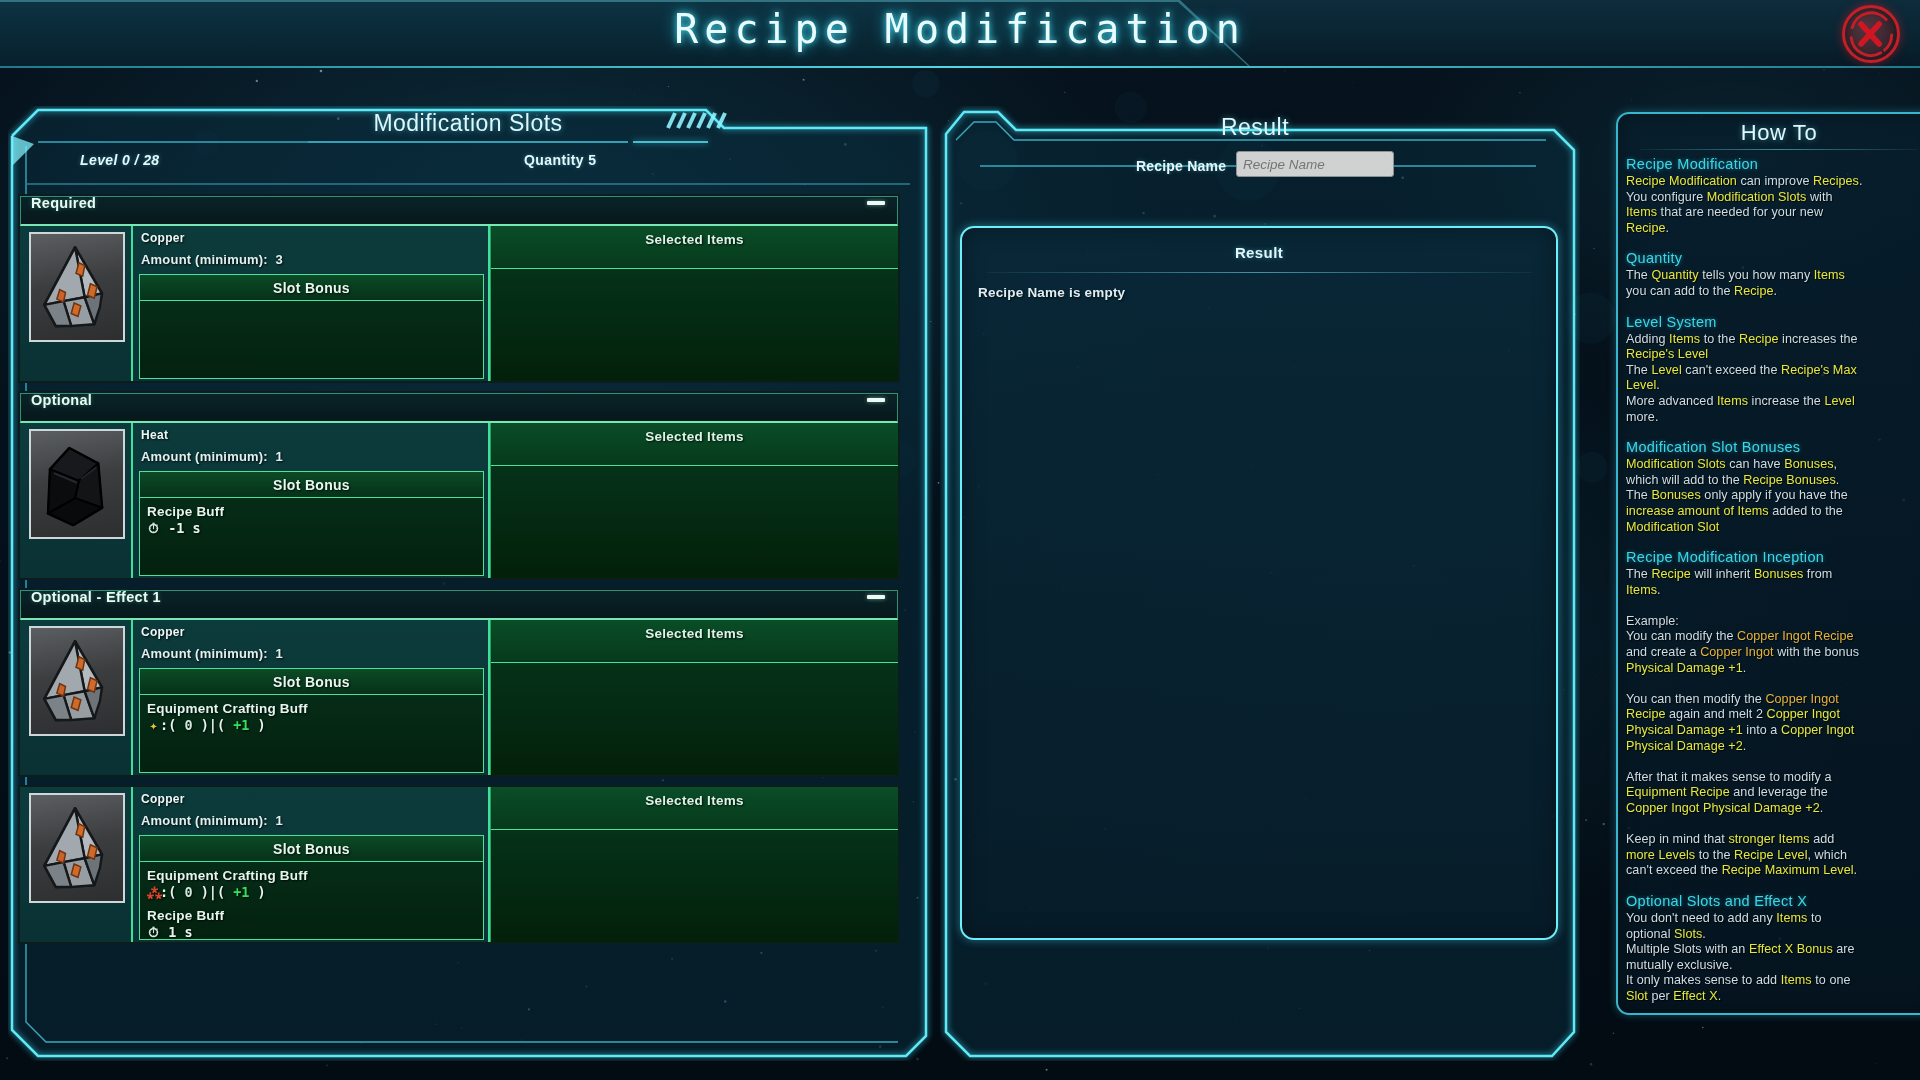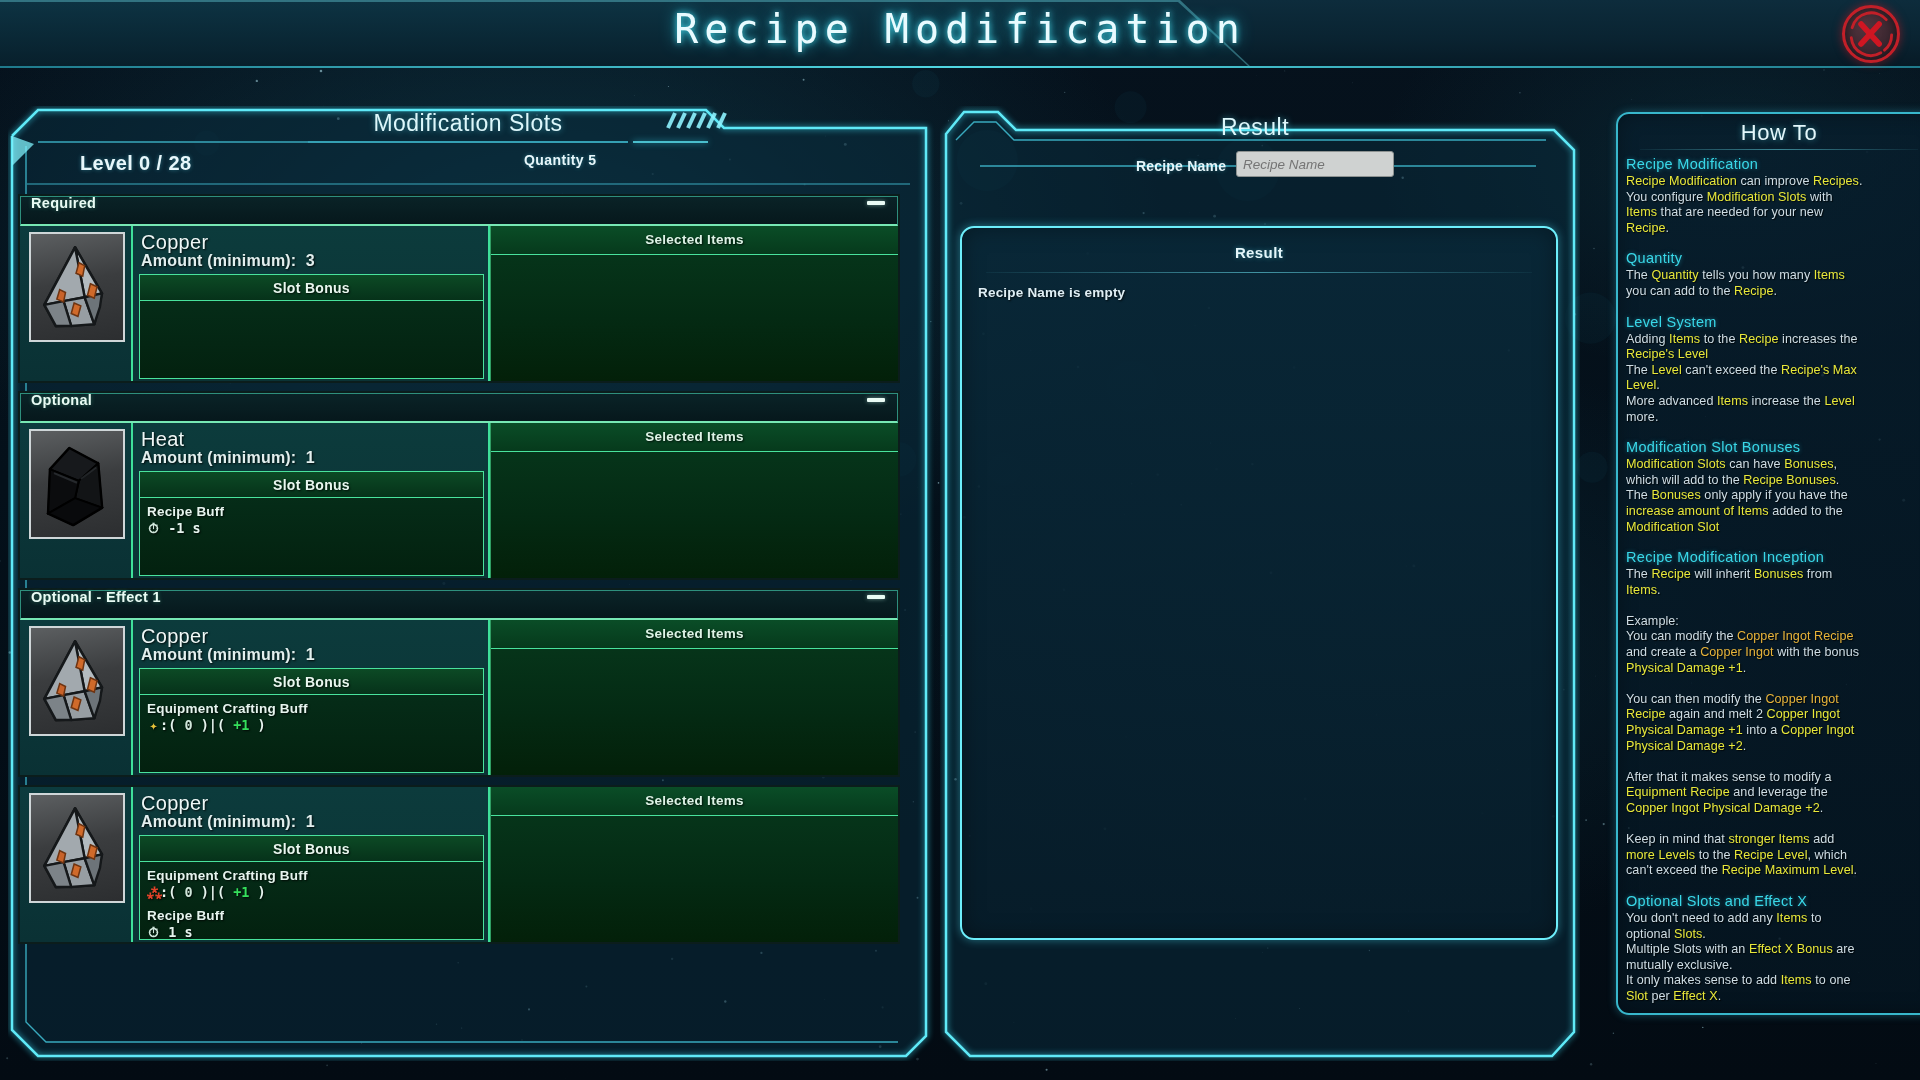--- a/index.html
+++ b/index.html
@@ -64,22 +64,22 @@
 
   
   .left-panel { position: absolute; left: 8px; top: 106px; width: 930px; height: 955px; }
   .lp-head {
     position:absolute; left: 0; top: 4px; width: 920px; text-align:center;
     font-size: 23px; color:#ddf7fb; letter-spacing:.5px;
     text-shadow: 0 0 6px rgba(80,220,240,.6);
     font-family:"Liberation Sans", sans-serif;
   }
   .lp-stats { position:absolute; left:0; top:46px; width:920px; height: 34px; }
-  .lp-level { position:absolute; left: 72px; top: 0; font-size:20px; font-weight:bold;
-      color:#e7f7fb; letter-spacing:.4px; text-shadow:0 0 4px rgba(90,220,240,.4);}
+  .lp-level { position:absolute; left: 72px; top: 0; font-size:14px; font-weight:bold;
+      color:#e7f7fb; letter-spacing:.4px; text-shadow:0 0 4px rgba(90,220,240,.4);font-style:italic;}
   .lp-qty   { position:absolute; left: 516px; top: 0; font-size:14px; font-weight:bold;
       color:#e7f7fb; letter-spacing:.4px; text-shadow:0 0 4px rgba(90,220,240,.4);}
   .hatch { position:absolute; right: 204px; top: 4px; width: 70px; height: 20px; }
 
   .slots-area {
     position:absolute; left: 10px; top: 88px; width: 882px; height: 840px;
     overflow: hidden;
   }
 
   
@@ -101,23 +101,23 @@
         border-right: 2px solid #3fe09a; position: relative; }
   .slot-icon-box {
     position:absolute; left: 9px; top: 6px; width: 96px; height: 110px;
     background: linear-gradient(170deg,#5c5f61 0%, #3b3d3f 45%, #2c2e30 100%);
     border: 2px solid #cfd6d8;
   }
   .slot-icon-box svg { position:absolute; inset:0; }
 
   .slot-mid { flex: 1 1 auto; background: linear-gradient(180deg, #0c3b3c 0%, #0b3335 100%);
       border-right: 2px solid #3fe09a; position:relative; }
-  .slot-name { position:absolute; left: 8px; top: 5px; font-size: 20px; font-weight: normal;
+  .slot-name { position:absolute; left: 8px; top: 5px; font-size: 12px; font-weight: bold;
       color:#eef7f6; letter-spacing:.3px; text-shadow: 1px 1px 2px rgba(0,0,0,.8);}
-  .slot-amount { position:absolute; left: 8px; top: 26px; font-size: 16px; font-weight:bold;
+  .slot-amount { position:absolute; left: 8px; top: 26px; font-size: 13px; font-weight:bold;
       color:#e2efee; letter-spacing:.2px; text-shadow: 1px 1px 2px rgba(0,0,0,.8); text-align: center;}
   .slot-bonus-box {
     position:absolute; left: 6px; top: 48px; right: 4px; bottom: 2px;
     border: 1.6px solid #49e39d; background: linear-gradient(180deg,#06301b 0%, #03210f 100%);
   }
   .slot-bonus-hdr {
     height: 26px; line-height: 26px; text-align:center;
     font-size: 14px; font-weight: bold; color:#e9f7ef; letter-spacing:.3px;
     background: linear-gradient(180deg,#0c4a25 0%, #06321a 100%);
     border-bottom: 1.6px solid #49e39d;
@@ -131,21 +131,21 @@
   .bonus-val .pos { color:#35e05c; }
   .bonus-val .zero { color:#cfe6da; }
   .ico-glyph { display:inline-block; width:13px; text-align:center; }
   .ico-clock { color:#cfe6da; }
   .ico-spark { color:#e8c43a; }
   .ico-flame { color:#e0442a; }
   .bonus-gap { height: 7px; }
 
   .slot-sel { width: 408px; background: linear-gradient(180deg,#07391d 0%, #042a13 60%, #032009 100%);
       border-left: 1px solid #2f9e63; position:relative; }
-  .sel-hdr { height: 29px; line-height:28px; text-align:center; font-size:13.5px; font-weight:bold;
+  .sel-hdr { height: 43px; line-height:28px; text-align:center; font-size:13.5px; font-weight:bold;
       color:#ddf3e6; letter-spacing:.3px;
       background: linear-gradient(180deg,#0a4d27 0%, #063a1c 100%);
       border-bottom: 1.6px solid #49e39d; text-shadow:1px 1px 2px rgba(0,0,0,.75);}
 
   
   .center-panel { position:absolute; left: 940px; top: 106px; width: 640px; height: 955px; }
   .cp-head { position:absolute; left:0; top: 8px; width: 630px; text-align:center;
     font-size: 23px; color:#ddf7fb; letter-spacing:.5px; text-shadow:0 0 6px rgba(80,220,240,.6);}
   .rn-label { position:absolute; left: 196px; top: 52px; font-size: 14px; font-weight: bold;
     color:#e6f6fa; letter-spacing:.2px; text-shadow:0 0 4px rgba(90,220,240,.35);}

